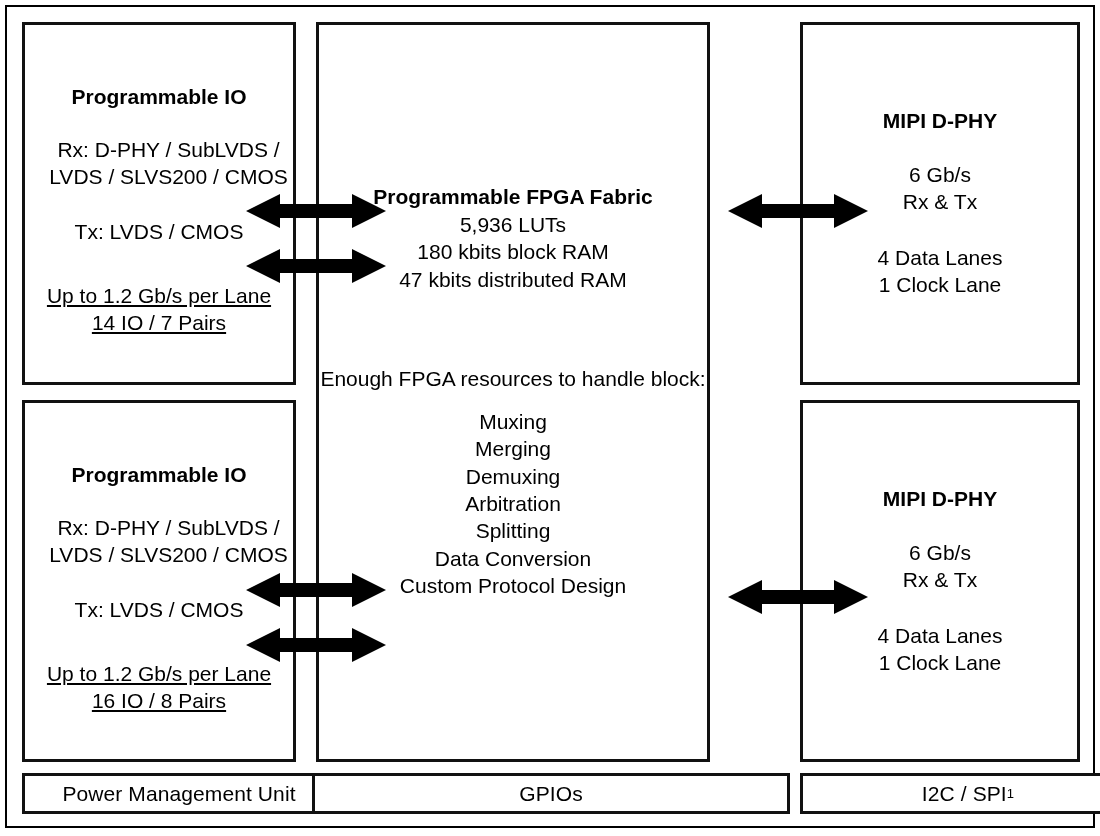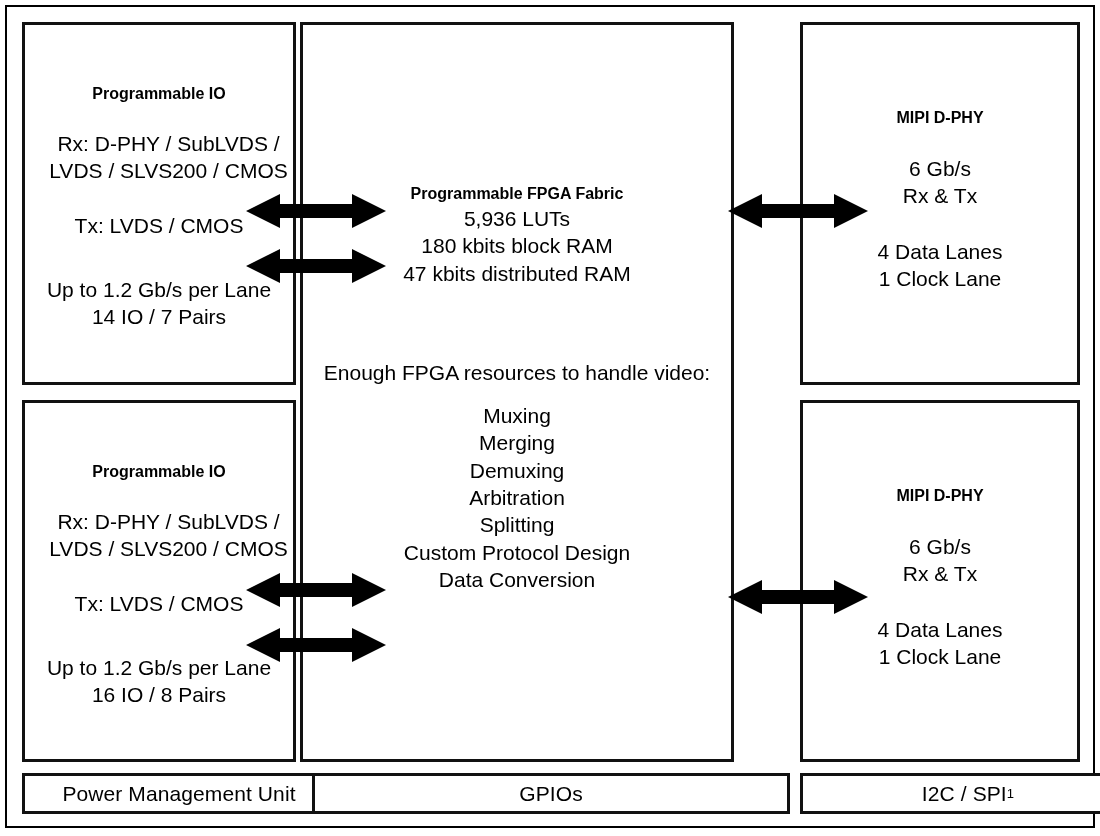--- a/index.html
+++ b/index.html
@@ -49,42 +49,42 @@
     display: flex;
     align-items: center;
     justify-content: center;
     text-align: center;
     font-size: 21px;
     letter-spacing: 0.1px;
   }
   
   #io-top      { left: 22px;  top: 22px;  width: 274px; height: 363px; }
   #io-bottom   { left: 22px;  top: 400px; width: 274px; height: 362px; }
-  #fabric      { left: 300px; top: 22px;  width: 434px; height: 740px; text-align: center; }
+  #fabric      { left: 316px; top: 22px;  width: 394px; height: 740px; text-align: center; }
   #phy-top     { left: 800px; top: 22px;  width: 280px; height: 363px; }
   #phy-bottom  { left: 800px; top: 400px; width: 280px; height: 362px; }
 
   #footer-pmu  { left: 22px;  top: 773px; width: 314px; height: 41px; }
   #footer-gpio { left: 312px; top: 773px; width: 478px; height: 41px; }
   #footer-i2c  { left: 800px; top: 773px; width: 336px; height: 41px; }
 
   .block-title {
     font-weight: bold;
-    font-size: 16px;
+    font-size: 21px;
   }
   .block-line {
     font-size: 21px;
     line-height: 1.30;
     white-space: pre-line;
   }
   
   .io-title   { margin-top: 60px; }
   .io-rx      { margin-top: 27px; margin-left: 19px; }
   .io-tx      { margin-top: 27px; }
-  .io-rate    { margin-top: 37px; }
+  .io-rate    { margin-top: 37px; text-decoration: underline; }
 
   
   .phy-title  { margin-top: 84px; }
   .phy-speed  { margin-top: 28px; }
   .phy-lanes  { margin-top: 28px; }
 
   
   .fabric-title   { margin-top: 160px; }
   .fabric-specs   { margin-top: 2px; }
   .fabric-intro   { margin-top: 72px; }
@@ -124,28 +124,28 @@
     <div class="block-line io-tx">Tx: LVDS / CMOS</div>
     <div class="block-line io-rate">Up to 1.2 Gb/s per Lane
 16 IO / 8 Pairs</div>
   </div>
 
   <div class="block" id="fabric">
     <div class="block-title fabric-title">Programmable FPGA Fabric</div>
     <div class="block-line fabric-specs">5,936 LUTs
 180 kbits block RAM
 47 kbits distributed RAM</div>
-    <div class="block-line fabric-intro">Enough FPGA resources to handle video:</div>
+    <div class="block-line fabric-intro">Enough FPGA resources to handle block:</div>
     <div class="block-line fabric-list">Muxing</div>
     <div class="block-line">Merging</div>
     <div class="block-line">Demuxing</div>
     <div class="block-line">Arbitration</div>
     <div class="block-line">Splitting</div>
+    <div class="block-line">Data Conversion</div>
     <div class="block-line">Custom Protocol Design</div>
-    <div class="block-line">Data Conversion</div>
   </div>
 
   <div class="block" id="phy-top">
     <div class="block-title phy-title">MIPI D-PHY</div>
     <div class="block-line phy-speed">6 Gb/s
 Rx &amp; Tx</div>
     <div class="block-line phy-lanes">4 Data Lanes
 1 Clock Lane</div>
   </div>
 

